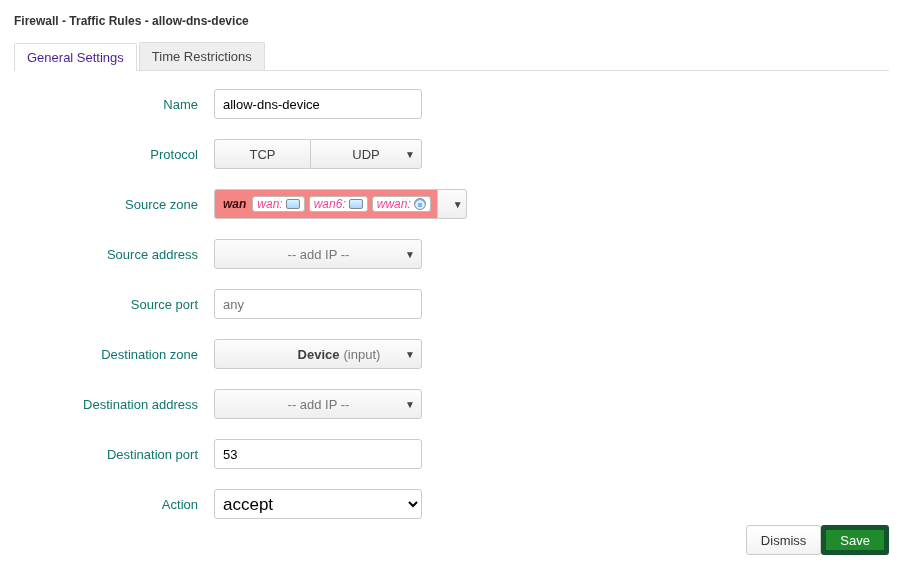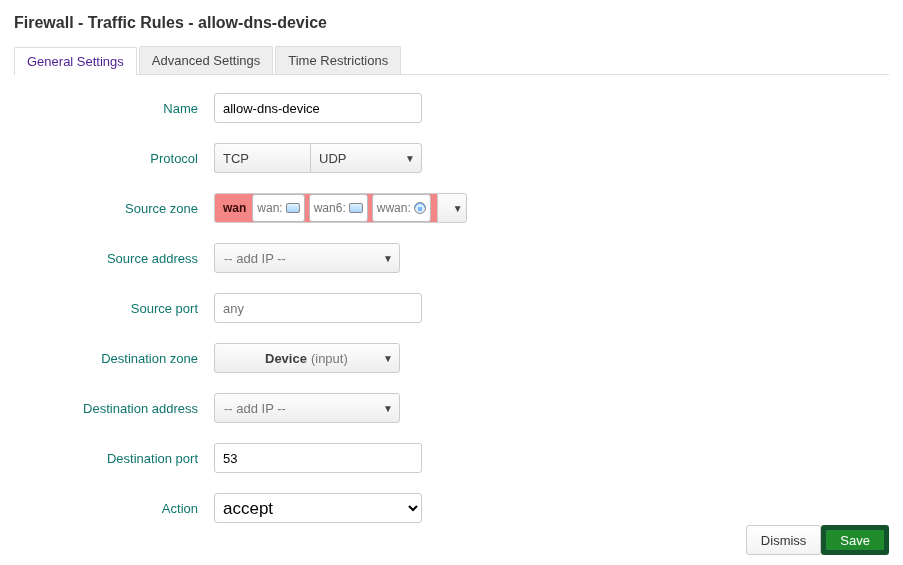--- a/index.html
+++ b/index.html
@@ -1,57 +1,56 @@
 <!DOCTYPE html>
 <html><head>
 <meta charset="utf-8">
 <style>
   * { box-sizing: border-box; }
   html, body { margin:0; padding:0; font-family: Arial, Helvetica, sans-serif; font-size:13px; color:#333; background:#fff; }
   .page { width:903px; height:565px; padding:10px 14px; position:relative; }
-  h2.title { font-size:16px; font-weight:bold; margin:4px 0 14px 0; }
+  h2.title { font-size:12px; font-weight:bold; margin:4px 0 14px 0; }
   .tabs { border-bottom:1px solid #ddd; display:flex; }
   .tab { background:#eee; border:1px solid #ddd; border-bottom:none; padding:6px 12px; margin-right:2px; border-radius:2px 2px 0 0; cursor:pointer; color:#444; font-size:13px; }
   .tab.active { background:#fff; color:#4c1d95; position:relative; top:1px; }
   .form { margin-top:18px; }
   .row { display:flex; align-items:center; margin-bottom:20px; }
   .lbl { width:200px; text-align:right; padding-right:16px; color:#0f766e; }
   .ctrl { flex:0 0 auto; display:flex; align-items:center; }
   .text-input { width:208px; height:30px; border:1px solid #ccc; border-radius:3px; padding:0 8px; font-size:13px; font-family:inherit; }
-  .select-like { background:linear-gradient(#fdfdfd,#eee); border:1px solid #ccc; border-radius:3px; height:30px; display:flex; align-items:center; padding:0 8px; font-size:13px; color:#404040; position:relative; min-width:30px; }
-  .select-like.w208 { width:186px;padding-left:9px; }
+  .select-like { background:linear-gradient(#fdfdfd,#eee); border:1px solid #ccc; border-radius:3px; height:30px; display:flex; align-items:center; padding:0 8px; font-size:13px; color:#404040; position:relative; min-width:30px;justify-content:center; }
+  .select-like.w208 { width:208px;padding-left:9px; }
   .arrow { position:absolute; right:6px; top:50%; transform:translateY(-50%); font-size:10px; color:#444; pointer-events:none; }
   .proto-wrap { display:flex; }
   .proto-left { width:96px; border-radius:3px 0 0 3px; border-right:none; }
   .proto-right { width:112px; border-radius:0 3px 3px 0; }
   .zone-wrap { display:flex; }
-  .zone-box { background:#f58686; border:1px solid #ccc; border-right:none; border-radius:3px 0 0 3px; height:30px; display:flex; align-items:center; padding:0 6px; gap:4px; }
+  .zone-box { background:#f58686; border:1px solid #ccc; border-right:none; border-radius:3px 0 0 3px; height:30px; display:flex; align-items:center; padding:0 6px; gap:4px;font-style:italic; }
   .zone-arrow { width:18px; border-radius:0 3px 3px 0; padding:0 2px 0 4px; }
   .zone-name { font-weight:bold; color:#3a0b0b; font-size:12px; padding:0 2px;}
-  .iface-tag { background:#fff; border:1px solid #bbb; border-radius:3px; height:28px; display:flex; align-items:center; padding:0 4px; font-size:12px; gap:3px; color:#737373;}
+  .iface-tag { background:#fff; border:1px solid #bbb; border-radius:3px; height:16px; display:flex; align-items:center; padding:0 4px; font-size:12px; gap:3px; color:#ec4899;}
   .iface-icon { width:14px; height:10px; border:1px solid #888; border-radius:2px; background:linear-gradient(#dff1ff,#a9d6ff); display:inline-block; }
   .iface-icon.wifi { width:12px; height:12px; border-radius:50%; background:radial-gradient(circle at 50% 60%, #79b6ff 30%, #dff1ff 31% 60%, #79b6ff 61%); border:1px solid #888;}
   .dest-box .bold { font-weight:bold; margin-right:4px;margin-left:41px;}
   .native-select { width:208px; height:30px; border:1px solid #ccc; border-radius:3px; background:#fff; font-size:17px; font-family:inherit; padding:0 4px;}
   .footer { position:absolute; right:14px; bottom:10px; display:flex; }
   .btn { height:30px; border-radius:3px; padding:0 14px; font-size:13px; cursor:pointer; }
   .btn.dismiss { background:linear-gradient(#fff,#f3f3f3); border:1px solid #ccc; color:#333;}
   .btn.save { background:#1f8b2c; border:5px solid #14532d; color:#fff; }
   .placeholder-text { color:#777; }
   .muted { color:#777; }
 </style>
 </head>
 <body>
 <div class="page">
 
 <h2 class="title">Firewall - Traffic Rules - allow-dns-device</h2>
 
 <div class="tabs">
   <div class="tab active">General Settings</div>
-  <div class="tab">Advanced Settings</div>
   <div class="tab">Time Restrictions</div>
 </div>
 
 <div class="form">
 
   <div class="row">
     <div class="lbl">Name</div>
     <div class="ctrl">
       <input class="text-input" value="allow-dns-device" style="">
     </div>

